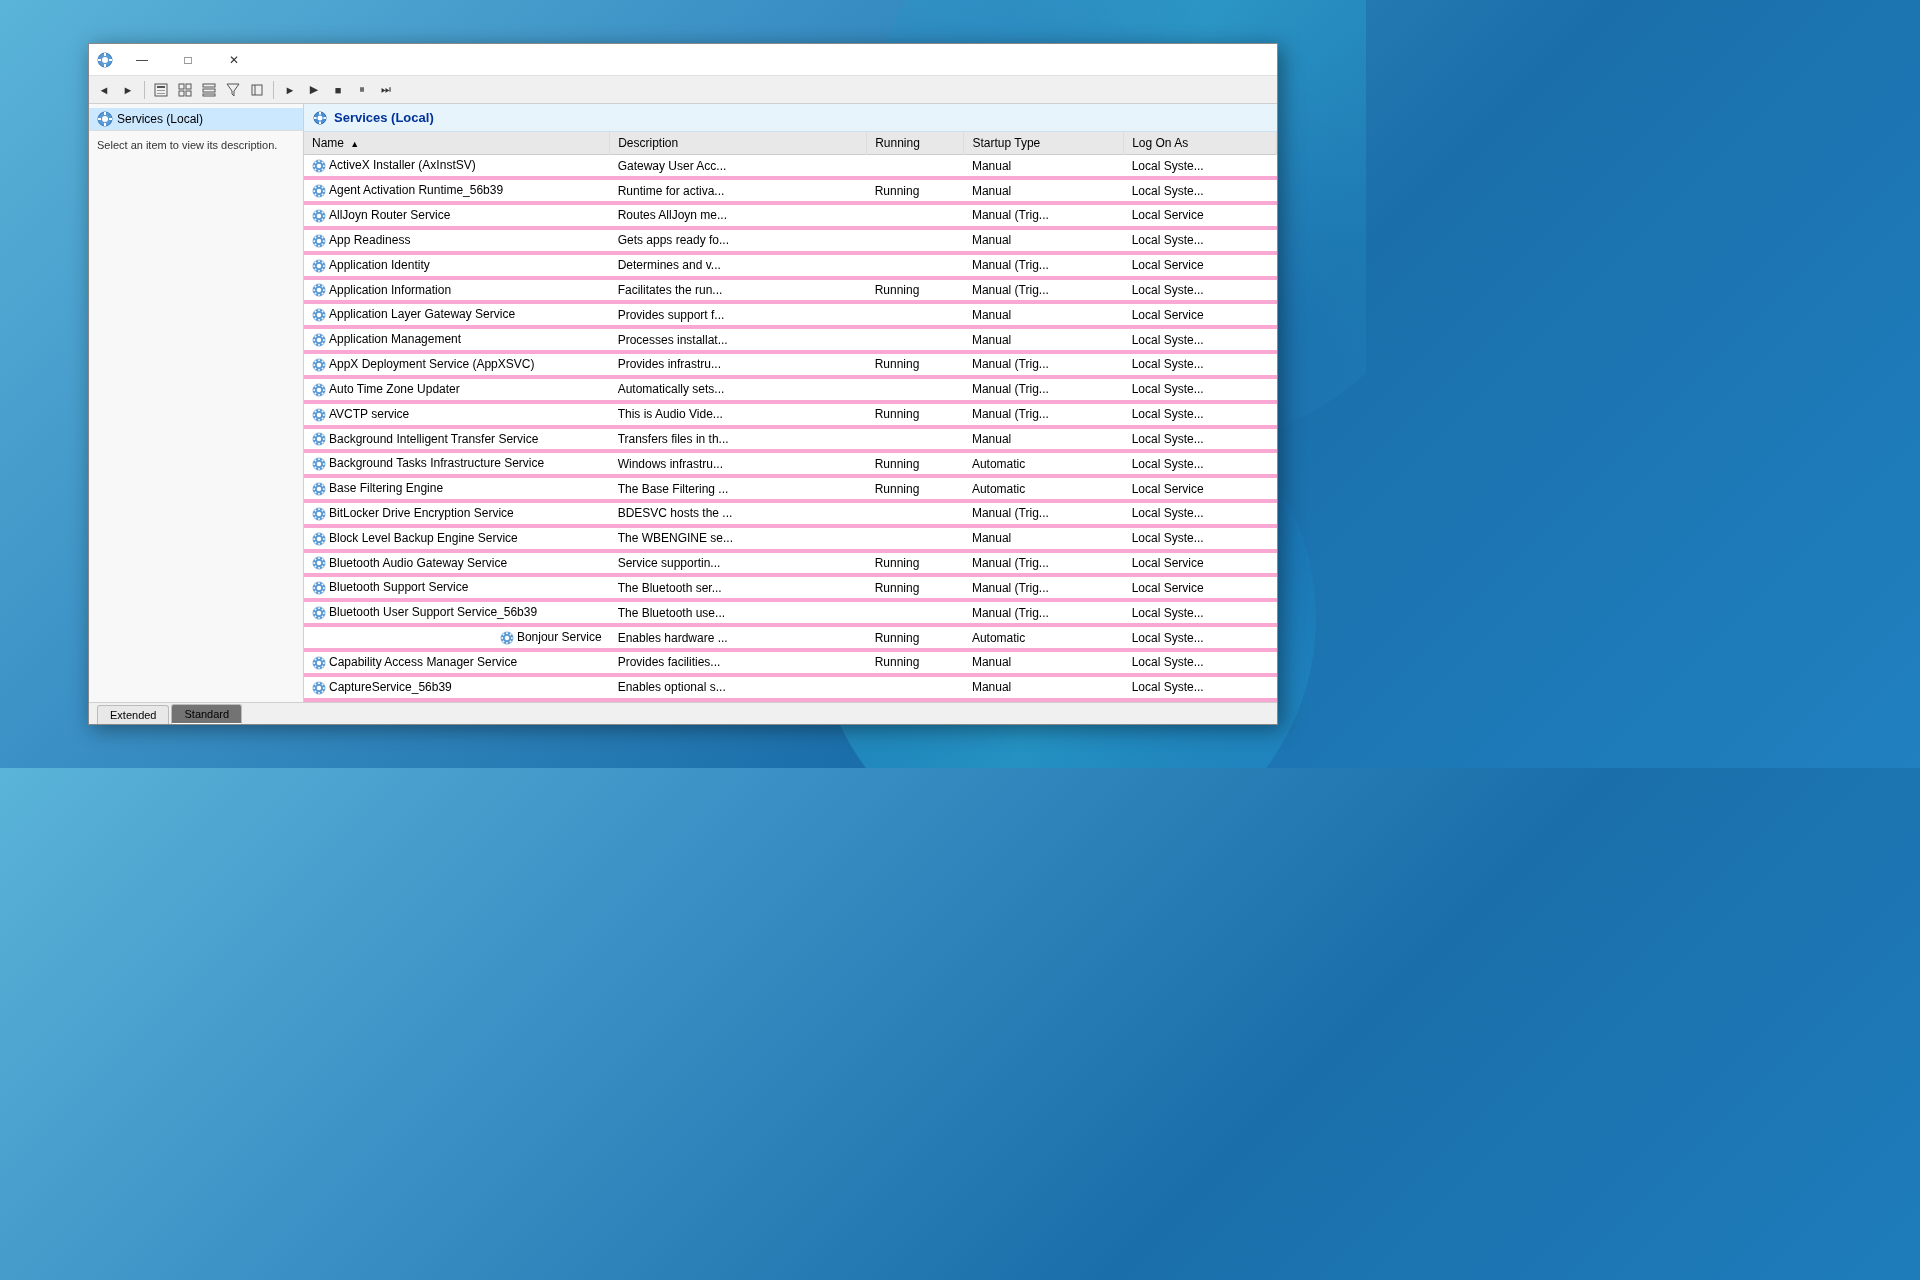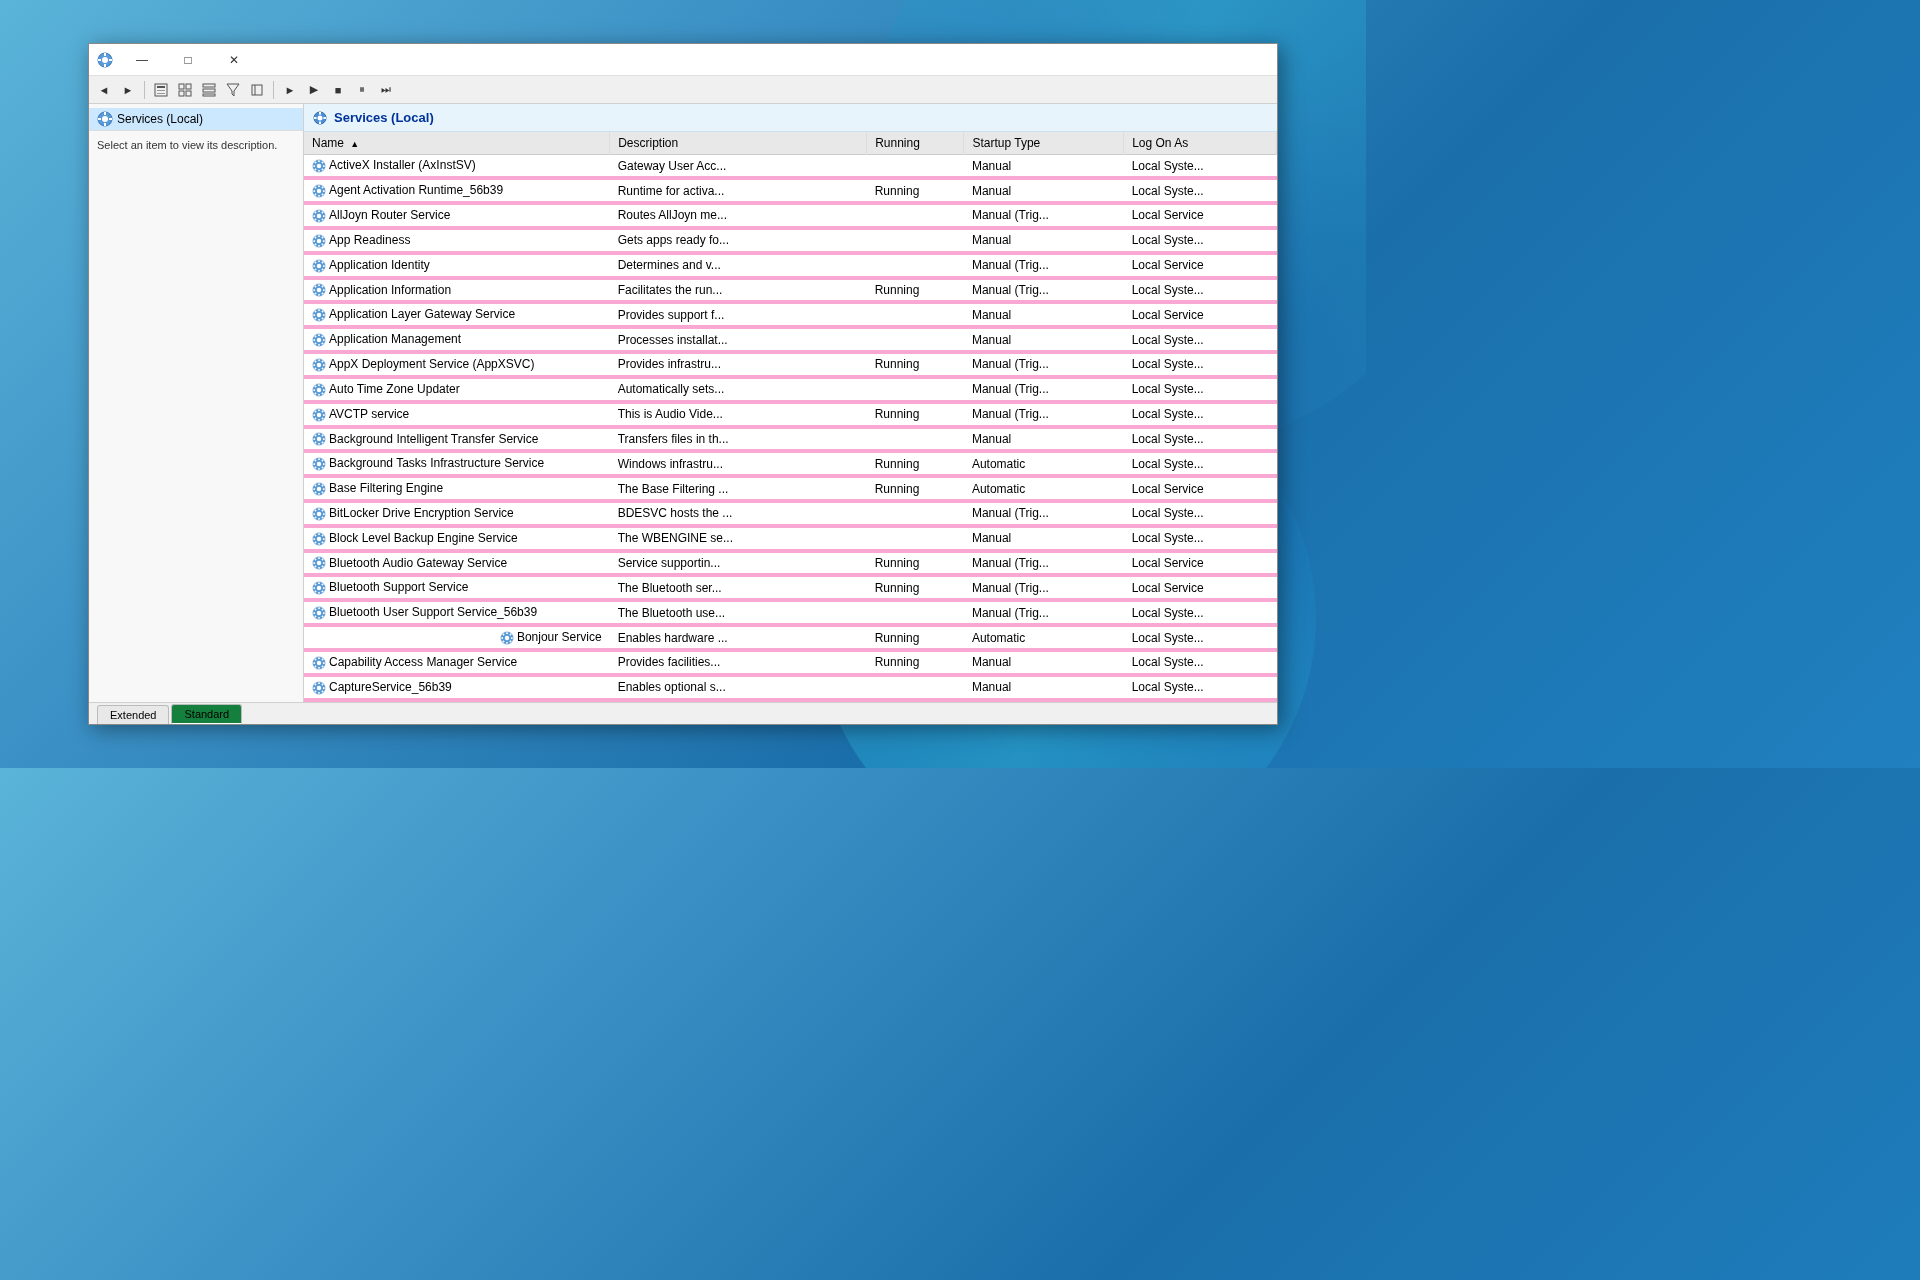--- a/index.html
+++ b/index.html
@@ -224,21 +224,21 @@
       padding: 3px 12px;
       font-size: 11px;
       cursor: pointer;
       border: 1px solid #bbb;
       border-bottom: none;
       background: #e8e8e8;
       margin-right: 2px;
       border-radius: 3px 3px 0 0;
     }
     .tab.active {
-      background: #15803d;
+      background: #737373;
       border-bottom: 1px solid #fff;
       position: relative;
       z-index: 1;
     }
     
     .table-container::-webkit-scrollbar { width: 16px; }
     .table-container::-webkit-scrollbar-track { background: #f0f0f0; }
     .table-container::-webkit-scrollbar-thumb { background: #c0c0c0; border: 3px solid #f0f0f0; border-radius: 8px; }
     
     .gear-svg {

